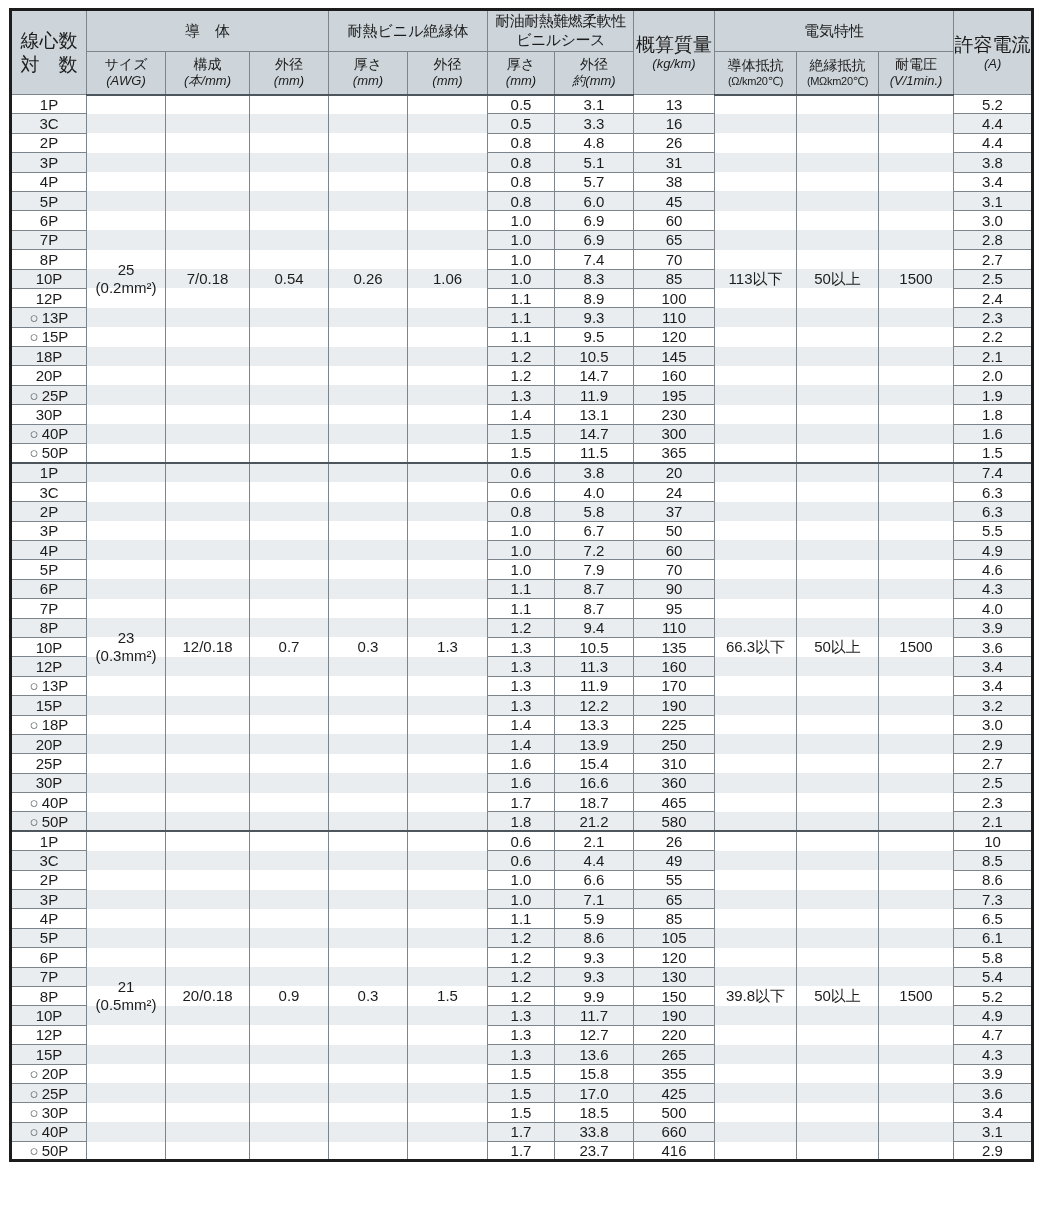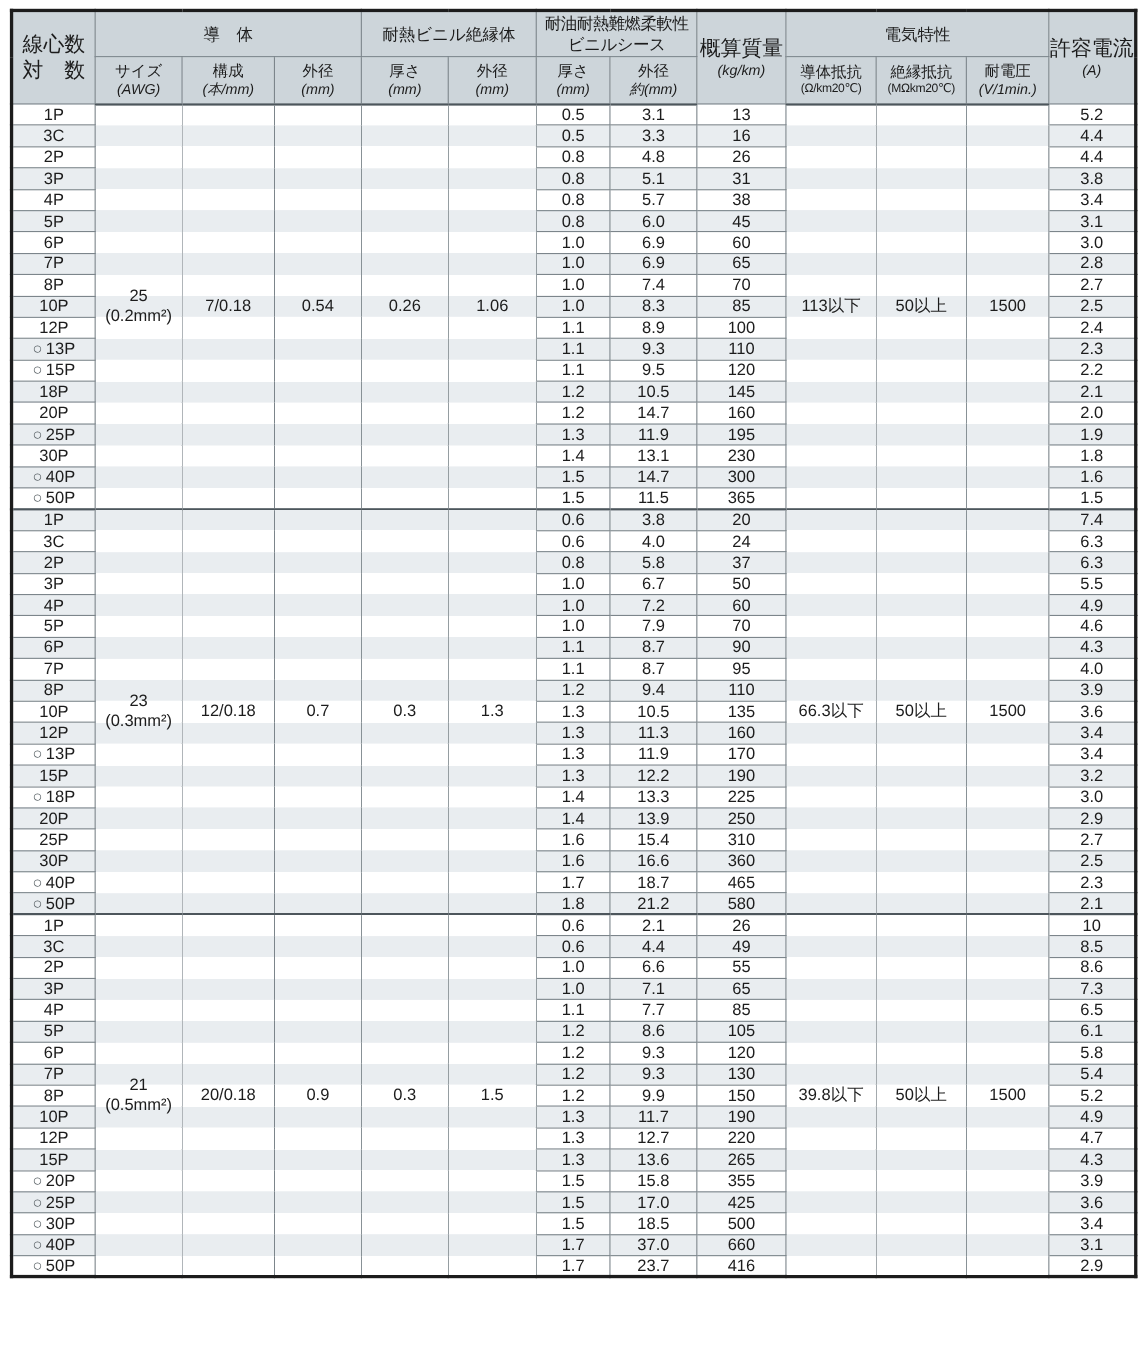--- a/index.html
+++ b/index.html
@@ -822,21 +822,21 @@
           <td>7.3</td>
         </tr>
         <tr>
           <td class="lbl"><span>4P</span></td>
           <td class="m"></td>
           <td class="m"></td>
           <td class="m"></td>
           <td class="m"></td>
           <td class="m"></td>
           <td>1.1</td>
-          <td>7.7</td>
+          <td>5.9</td>
           <td>85</td>
           <td class="m"></td>
           <td class="m"></td>
           <td class="m"></td>
           <td>6.5</td>
         </tr>
         <tr class="alt">
           <td class="lbl"><span>5P</span></td>
           <td class="m"></td>
           <td class="m"></td>
@@ -1020,21 +1020,21 @@
           <td>3.4</td>
         </tr>
         <tr class="alt">
           <td class="lbl"><span class="circ">○</span><span>40P</span></td>
           <td class="m"></td>
           <td class="m"></td>
           <td class="m"></td>
           <td class="m"></td>
           <td class="m"></td>
           <td>1.7</td>
-          <td>37.0</td>
+          <td>33.8</td>
           <td>660</td>
           <td class="m"></td>
           <td class="m"></td>
           <td class="m"></td>
           <td>3.1</td>
         </tr>
         <tr>
           <td class="lbl"><span class="circ">○</span><span>50P</span></td>
           <td class="m"></td>
           <td class="m"></td>

